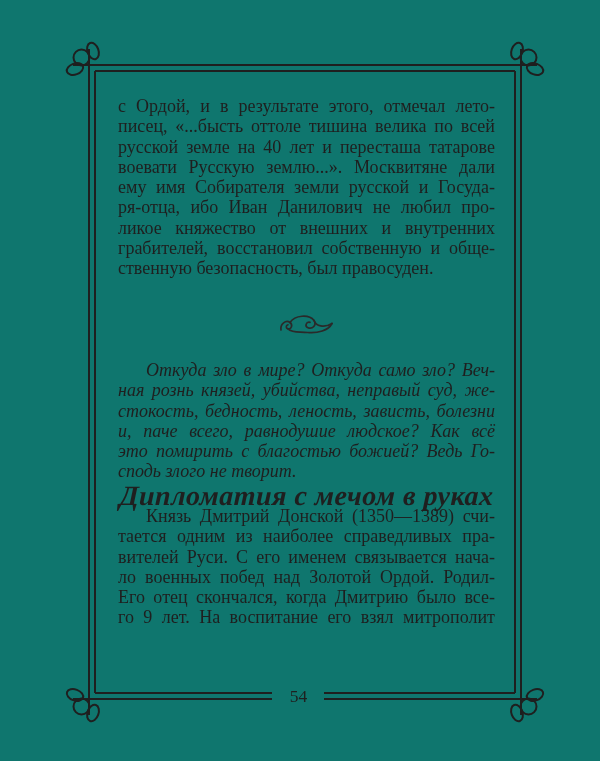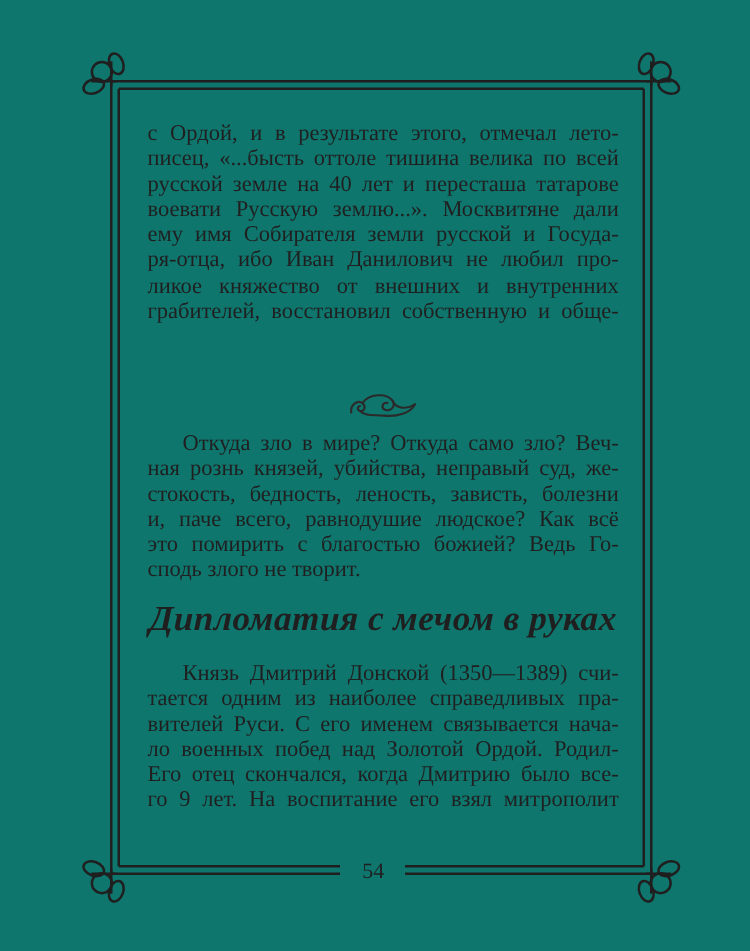--- a/index.html
+++ b/index.html
@@ -23,22 +23,22 @@
 
   .para {
     position: absolute;
     left: 118px;
     width: 377px;
     font-size: 18px;
     line-height: 20.3px;
     color: #1f1f1f;
   }
   .para.p1 { top: 96px; }
-  .para.p2 { top: 344px; }
-  .para.p3 { top: 528px; }
+  .para.p2 { top: 360px; font-style: italic; }
+  .para.p3 { top: 506px; }
 
   .line {
     text-align: justify;
     text-align-last: justify;
     text-justify: inter-word;
   }
   .line.noj { text-align-last: left; }
   .line.indent { text-indent: 28px; }
 
   .divider {
@@ -114,20 +114,21 @@
 
   <div class="para p1">
       <div class="line">с Ордой, и в результате этого, отмечал лето-</div>
       <div class="line">писец, «...бысть оттоле тишина велика по всей</div>
       <div class="line">русской земле на 40 лет и пересташа татарове</div>
       <div class="line">воевати Русскую землю...». Москвитяне дали</div>
       <div class="line">ему имя Собирателя земли русской и Госуда-</div>
       <div class="line">ря-отца, ибо Иван Данилович не любил про-</div>
       <div class="line">ликое княжество от внешних и внутренних</div>
       <div class="line">грабителей, восстановил собственную и обще-</div>
+      <div class="line noj">ственную безопасность, был правосуден.</div>
     </div>
 
   <div class="divider">
     <svg width="56" height="27" viewBox="0 0 56 27" fill="none" stroke="#2a2a2a" stroke-width="1.7" stroke-linecap="round">
       <path d="M2,16 C1,10 7,5.5 11,8.5 C14,10.8 12.5,15.5 9,14.8 C6.8,14.4 6.6,11.4 9,10.8"></path>
       <path d="M11,8.5 C16,1 30,0 35,6.5 C38,11 33.5,15.5 29,13.8 C25.5,12.4 27,7.5 31,8.3"></path>
       <path d="M35,6.5 C37,12 45,14.5 53,9.5"></path>
       <path d="M53,9.5 C49.5,16.5 38.5,19.5 28.5,18.5 C20,17.6 13.5,19.3 9,14.8"></path>
     </svg>
   </div>

